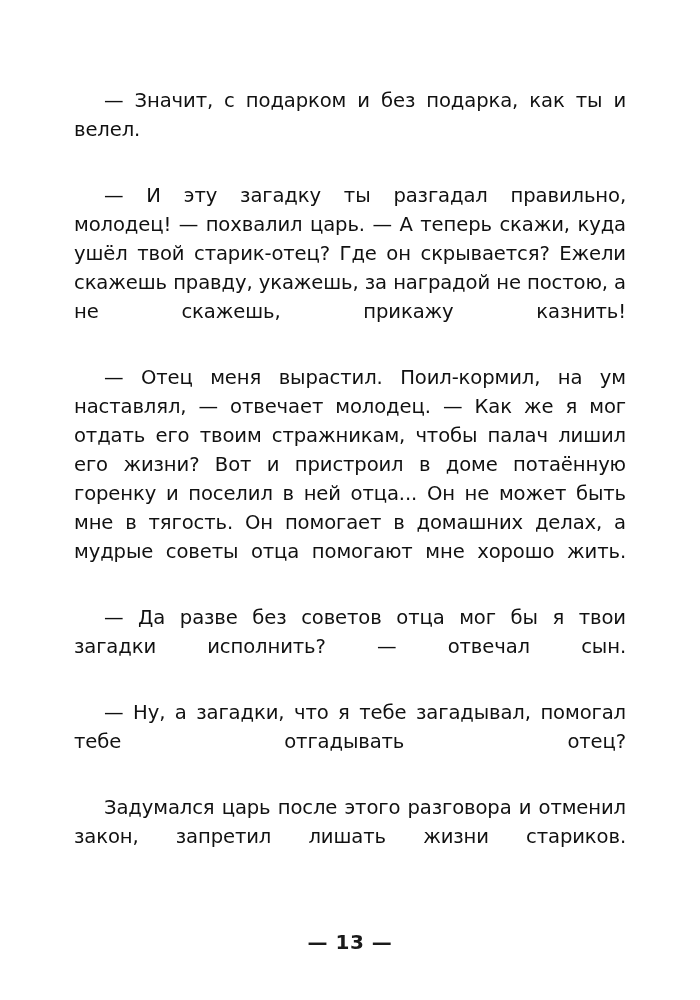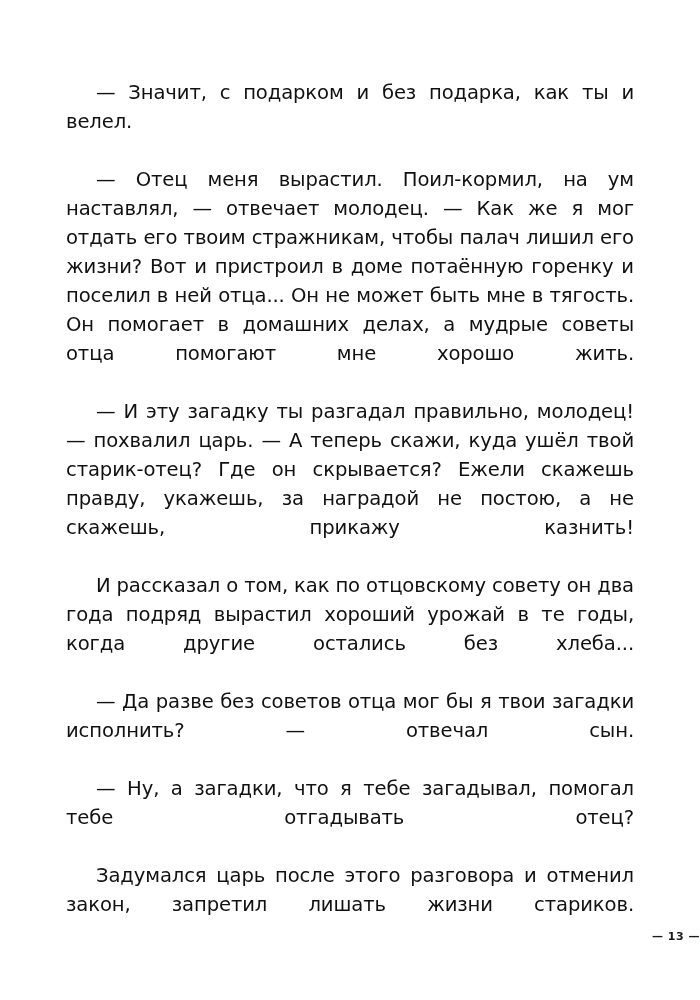--- a/index.html
+++ b/index.html
@@ -28,56 +28,55 @@
     line-height: 29px;
     color: #111111;
     text-align: justify;
     text-justify: inter-word;
     -webkit-font-smoothing: antialiased;
     letter-spacing: -0.12px;
     word-spacing: -0.2px;
   }
 
   .para {
-    margin: 0;
+    margin: 8px;
     text-indent: 30px;
     text-align: justify;
     hyphens: none;
   }
 
   
   .para::after {
     content: "";
     display: inline-block;
     width: 100%;
   }
 
   .footer {
     position: absolute;
     left: 0;
     top: 930px;
     width: 700px;
-    text-align: right;
+    text-align: center;
     font-family: "DejaVu Sans", "Liberation Sans", sans-serif;
-    font-size: 11px;
+    font-size: 20px;
     font-weight: bold;
     color: #1a1a1a;
     letter-spacing: 0.5px;
   }
 </style>
 </head>
 <body>
 
 <div class="page">
 
   <div class="text-block">
     <p class="para">— Значит, с подарком и без подарка, как ты и велел.</p>
+    <p class="para">— И эту загадку ты разгадал правильно, молодец! — похвалил царь. — А теперь скажи, куда ушёл твой старик-отец? Где он скрывается? Ежели скажешь правду, укажешь, за наградой не постою, а не скажешь, прикажу казнить!</p>
     <p class="para">— Отец меня вырастил. Поил-кормил, на ум наставлял, — отвечает молодец. — Как же я мог отдать его твоим стражникам, чтобы палач лишил его жизни? Вот и пристроил в доме потаённую горенку и поселил в ней отца... Он не может быть мне в тягость. Он помогает в домашних делах, а мудрые советы отца помогают мне хорошо жить.</p>
-    <p class="para">— И эту загадку ты разгадал правильно, молодец! — похвалил царь. — А теперь скажи, куда ушёл твой старик-отец? Где он скрывается? Ежели скажешь правду, укажешь, за наградой не постою, а не скажешь, прикажу казнить!</p>
-    <p class="para">И рассказал о том, как по отцовскому совету он два года подряд вырастил хороший урожай в те годы, когда другие остались без хлеба...</p>
     <p class="para">— Да разве без советов отца мог бы я твои загадки исполнить? — отвечал сын.</p>
     <p class="para">— Ну, а загадки, что я тебе загадывал, помогал тебе отгадывать отец?</p>
     <p class="para">Задумался царь после этого разговора и отменил закон, запретил лишать жизни стариков.</p>
 
   </div>
 
   <div class="footer">— 13 —</div>
 
 </div>
 

